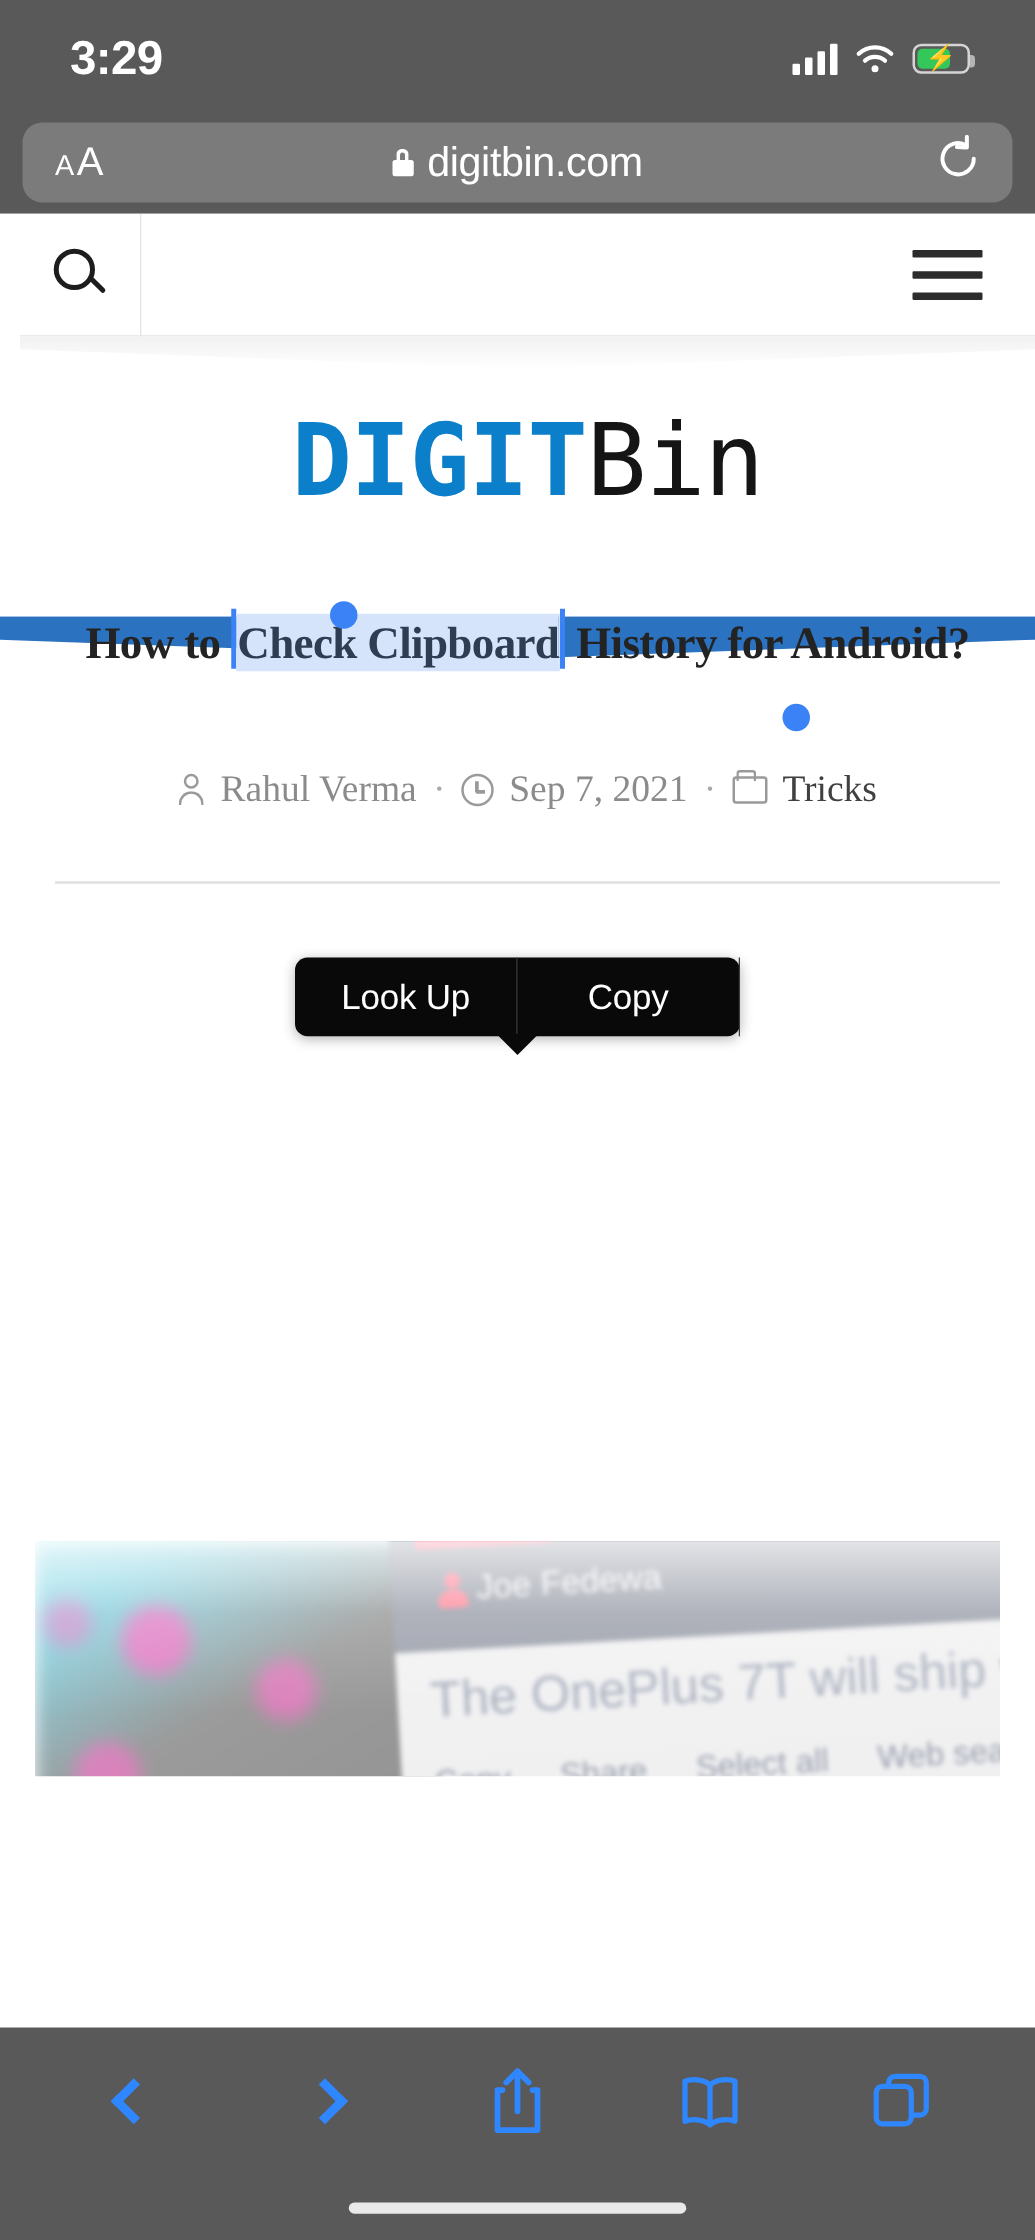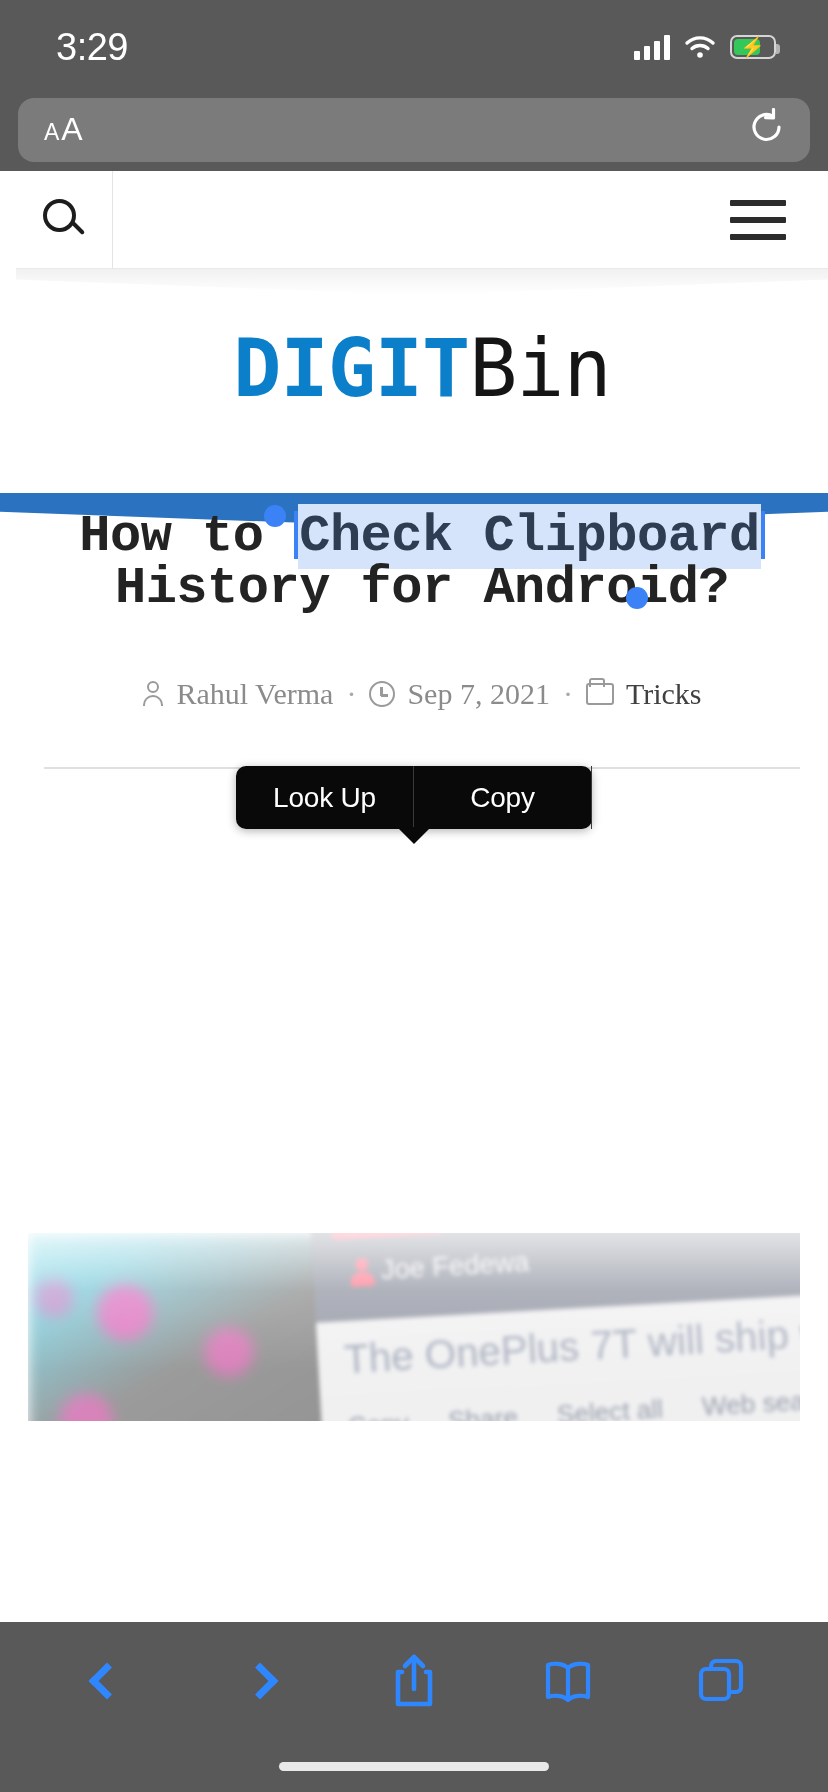--- a/index.html
+++ b/index.html
@@ -11,21 +11,21 @@
   }
 
   
   .statusbar{
     position:absolute; left:0; top:0; width:828px; height:88px;
     background:#595959;
     display:flex; align-items:center; justify-content:space-between;
     padding:0 52px 0 56px;
   }
   .status-time{
-    color:#fff; font-size:38px; font-weight:normal; letter-spacing:-0.5px;
+    color:#fff; font-size:38px; font-weight:bold; letter-spacing:-0.5px;
     font-family:"Liberation Sans", sans-serif;
     padding-top:6px;
   }
   .status-right{ display:flex; align-items:center; gap:14px; padding-top:6px; }
 
   .signal{ display:flex; align-items:flex-end; gap:4px; height:26px; }
   .signal i{ display:block; width:6px; background:#fff; border-radius:1px; }
   .signal i:nth-child(1){ height:9px; }
   .signal i:nth-child(2){ height:14px; }
   .signal i:nth-child(3){ height:19px; }
@@ -126,24 +126,24 @@
   
   .banner{
     position:absolute; left:0; top:322px; width:828px; height:34px;
     background:#2b73c0;
     clip-path:polygon(0 0, 100% 0, 100% 55%, 50% 100%, 0 55%);
   }
 
   
   .article{ padding:0 28px; position:relative; }
   .headline{
-    font-family:Liberation Mono, monospace;
-    font-weight:bold; font-size:52px; line-height:1.0;
+    font-family:Liberation Serif, serif;
+    font-weight:bold; font-size:36px; line-height:1.0;
     color:#232323; text-align:center;
-    margin-top:102px;
+    margin-top:78px;
     letter-spacing:-0.5px;
   }
   .sel{
     background:#d6e4fb; color:#2f3d52;
     padding:2px 0;
     box-shadow:0 0 0 1px #d6e4fb;
   }
   .caret-left{
     display:inline-block; width:4px; height:48px; background:#3b82f6;
     vertical-align:-9px; margin-right:1px;
@@ -155,21 +155,21 @@
   .handle-dot{
     position:absolute; width:22px; height:22px; border-radius:50%;
     background:#3b82f6;
   }
   .handle-start{ left:248px; top:-6px; }
   .handle-end{ right:180px; top:76px; }
 
   
   .meta{
     display:flex; align-items:center; justify-content:center; gap:9px;
-    margin-top:62px;
+    margin-top:80px;
     font-family:"Liberation Serif","DejaVu Serif",serif;
     font-size:30px; color:#8b8b8b;
   }
   .meta .dot{ color:#a9a9a9; margin:0 4px; }
   .meta a{ color:#404040; text-decoration:none; }
   .ico-person,.ico-clock,.ico-folder{ display:inline-block; position:relative; margin-right:3px; }
   .ico-person{ width:22px; height:26px; }
   .ico-person .h{ position:absolute; top:0; left:5px; width:12px; height:12px; border:2.5px solid #9a9a9a; border-radius:50%; }
   .ico-person .b{ position:absolute; bottom:1px; left:1px; width:20px; height:11px; border:2.5px solid #9a9a9a; border-bottom:none; border-radius:10px 10px 0 0; }
   .ico-clock{ width:26px; height:26px; border:2.5px solid #9a9a9a; border-radius:50%; }
@@ -308,20 +308,27 @@
     </div>
   </div>
 </div>
 
 <div class="urlbar-wrap">
   <div class="urlbar">
     <div class="aa">
       <span class="s">A</span>
         <span class="l">A</span>
     </div>
+    <div class="url-center">
+      <span class="lock">
+          <span class="shackle"></span>
+          <span class="body"></span>
+        </span>
+      <span class="url-text">digitbin.com</span>
+    </div>
     <div class="reload">
       <svg width="34" height="38" viewBox="0 0 34 38">
         <path d="M29 19 A12.5 12.5 0 1 1 23 8.3" stroke="#fff" stroke-width="3.2" fill="none" stroke-linecap="round"></path>
         <path d="M23.5 1.5 L23.5 10 L15.5 9.6" stroke="#fff" stroke-width="3.2" fill="none" stroke-linecap="round" stroke-linejoin="round"></path>
       </svg>
     </div>
   </div>
 </div>
 
 <div class="page">

